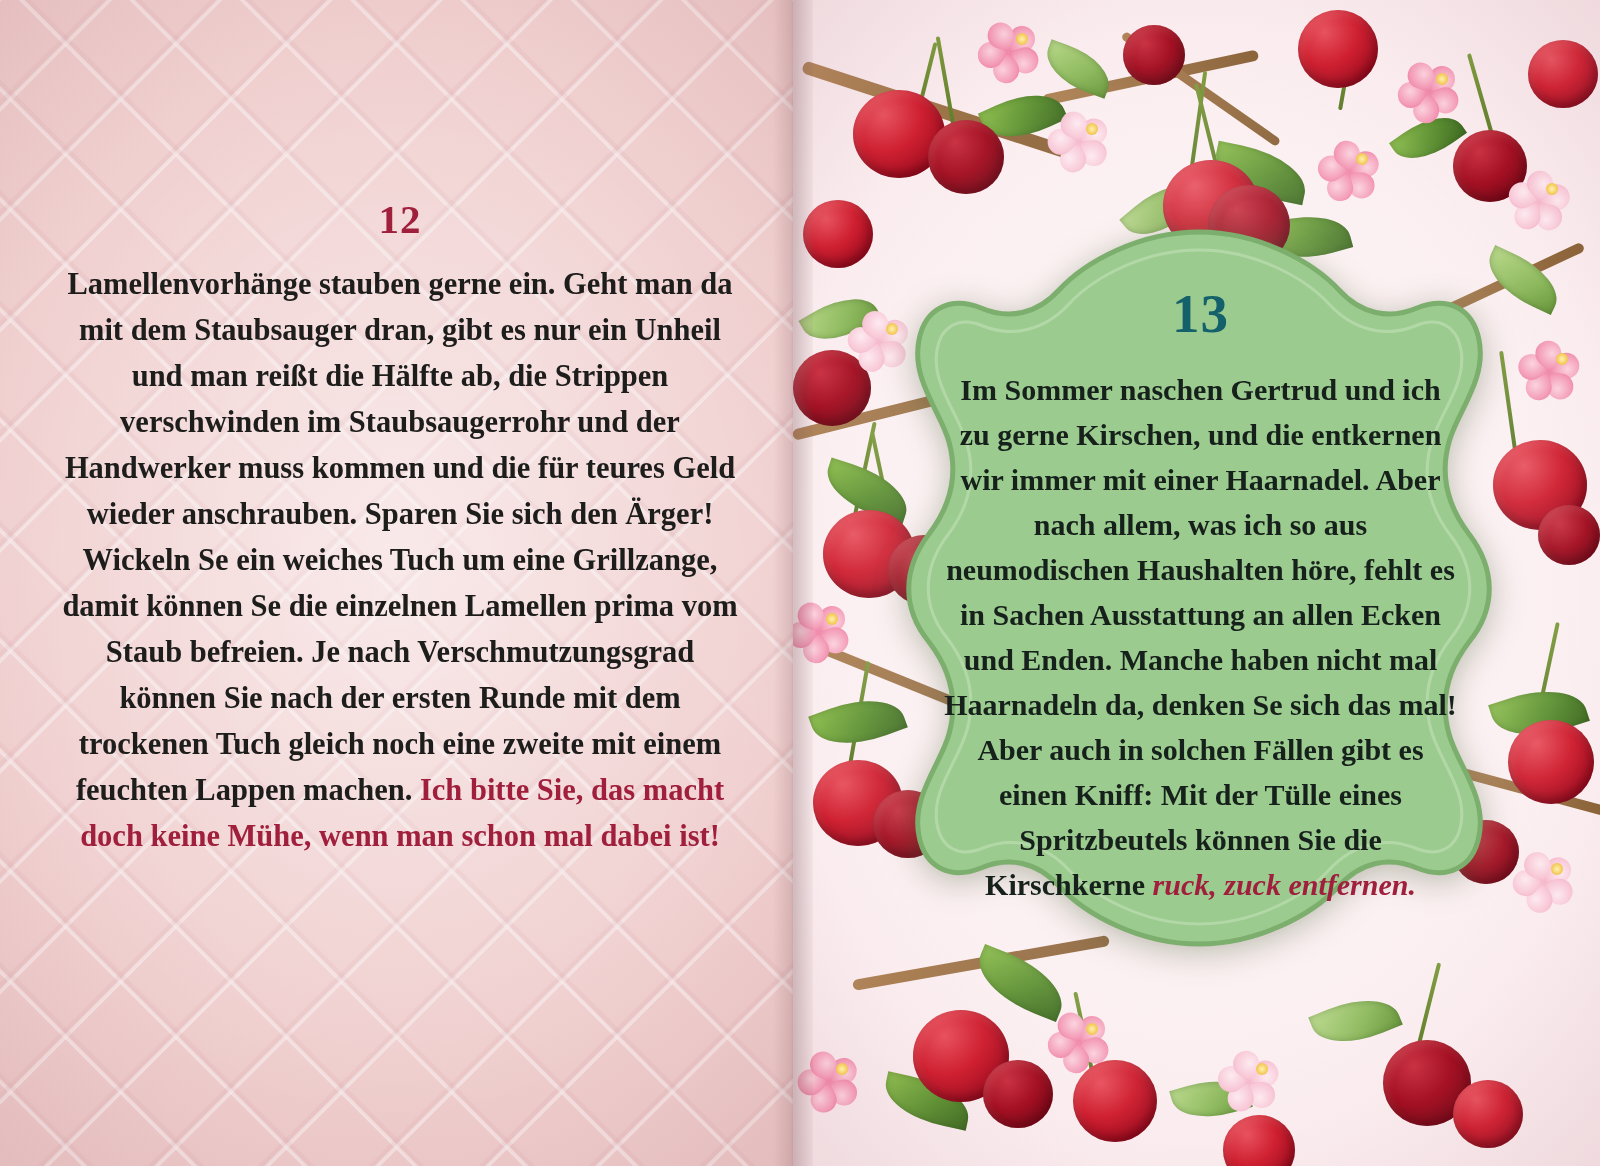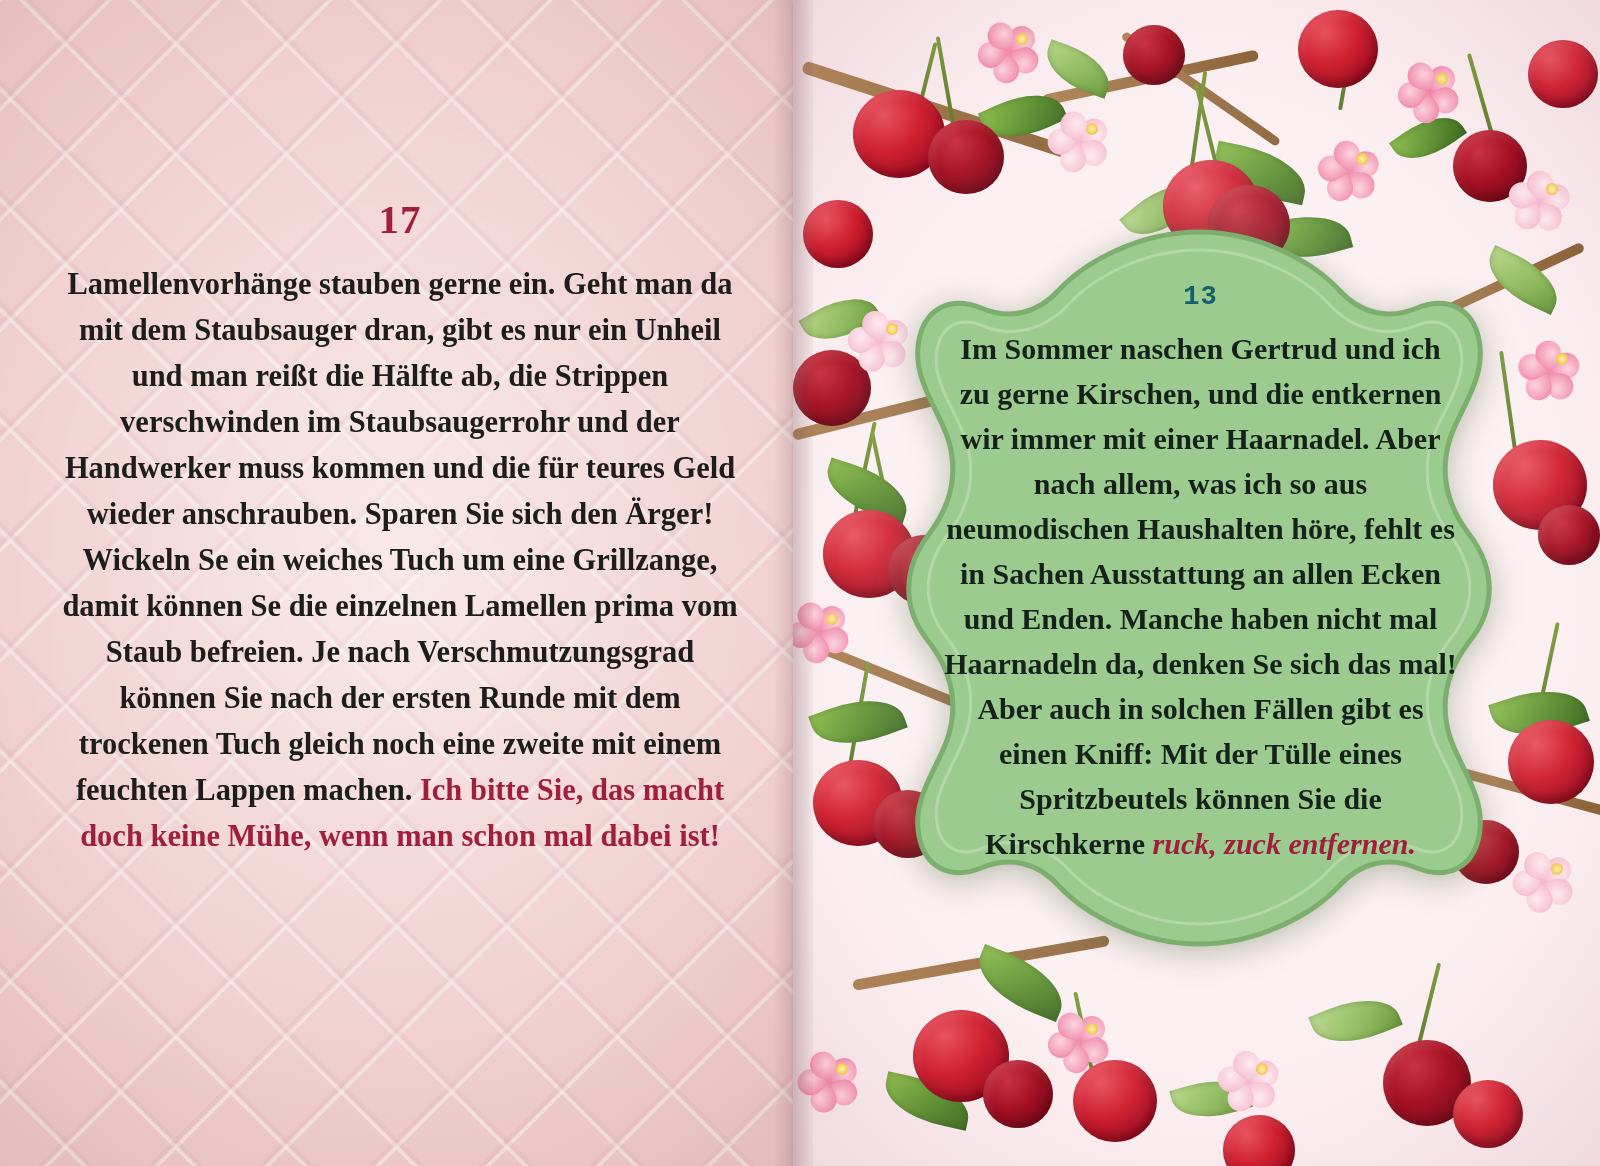--- a/index.html
+++ b/index.html
@@ -190,26 +190,26 @@
   }
   .plaque-svg { position: absolute; inset: 0; width: 100%; height: 100%; }
   .right-content {
     position: absolute;
     left: 150px;
     top: 282px;
     width: 515px;
     text-align: center;
   }
   .page-num-right {
-    font-size: 27px;
+    font-size: 55px;
     font-weight: bold;
     color: #15616b;
     letter-spacing: 1px;
-    margin-bottom: 14px;
-    font-family: Liberation Mono, monospace;
+    margin-bottom: 22px;
+    font-family: Liberation Serif, serif;
   }
   .right-text {
     font-size: 30px;
     line-height: 45px;
     font-weight: bold;
     color: #17211c;
     text-align: center;
     font-family: "Liberation Serif", serif;
   }
   .right-text .emph {
@@ -240,21 +240,21 @@
 <body>
 
 <div id="page">
 
   <div class="left-page">
     <div class="lattice"></div>
     <div class="lattice2"></div>
     <div class="left-vignette"></div>
 
     <div class="left-content">
-      <div class="page-num-left">17</div>
+      <div class="page-num-left">12</div>
       <div class="left-text">
         <span>Lamellenvorhänge stauben gerne ein. Geht man da mit dem Staubsauger dran, gibt es nur ein Unheil und man reißt die Hälfte ab, die Strippen verschwinden im Staubsaugerrohr und der Handwerker muss kommen und die für teures Geld wieder anschrauben. Sparen Sie sich den Ärger! Wickeln Se ein weiches Tuch um eine Grillzange, damit können Se die einzelnen Lamellen prima vom Staub befreien. Je nach Verschmutzungsgrad können Sie nach der ersten Runde mit dem trockenen Tuch gleich noch eine zweite mit einem feuchten Lappen machen. </span><span class="emph">Ich bitte Sie, das macht doch keine Mühe, wenn man schon mal dabei ist!</span>
       </div>
     </div>
   </div>
 
   <div class="right-page">
     <div class="cherry-layer">
 
       <div class="branch" style="left:10px;  top:60px;  width:300px; height:13px; transform:rotate(18deg);"></div>

